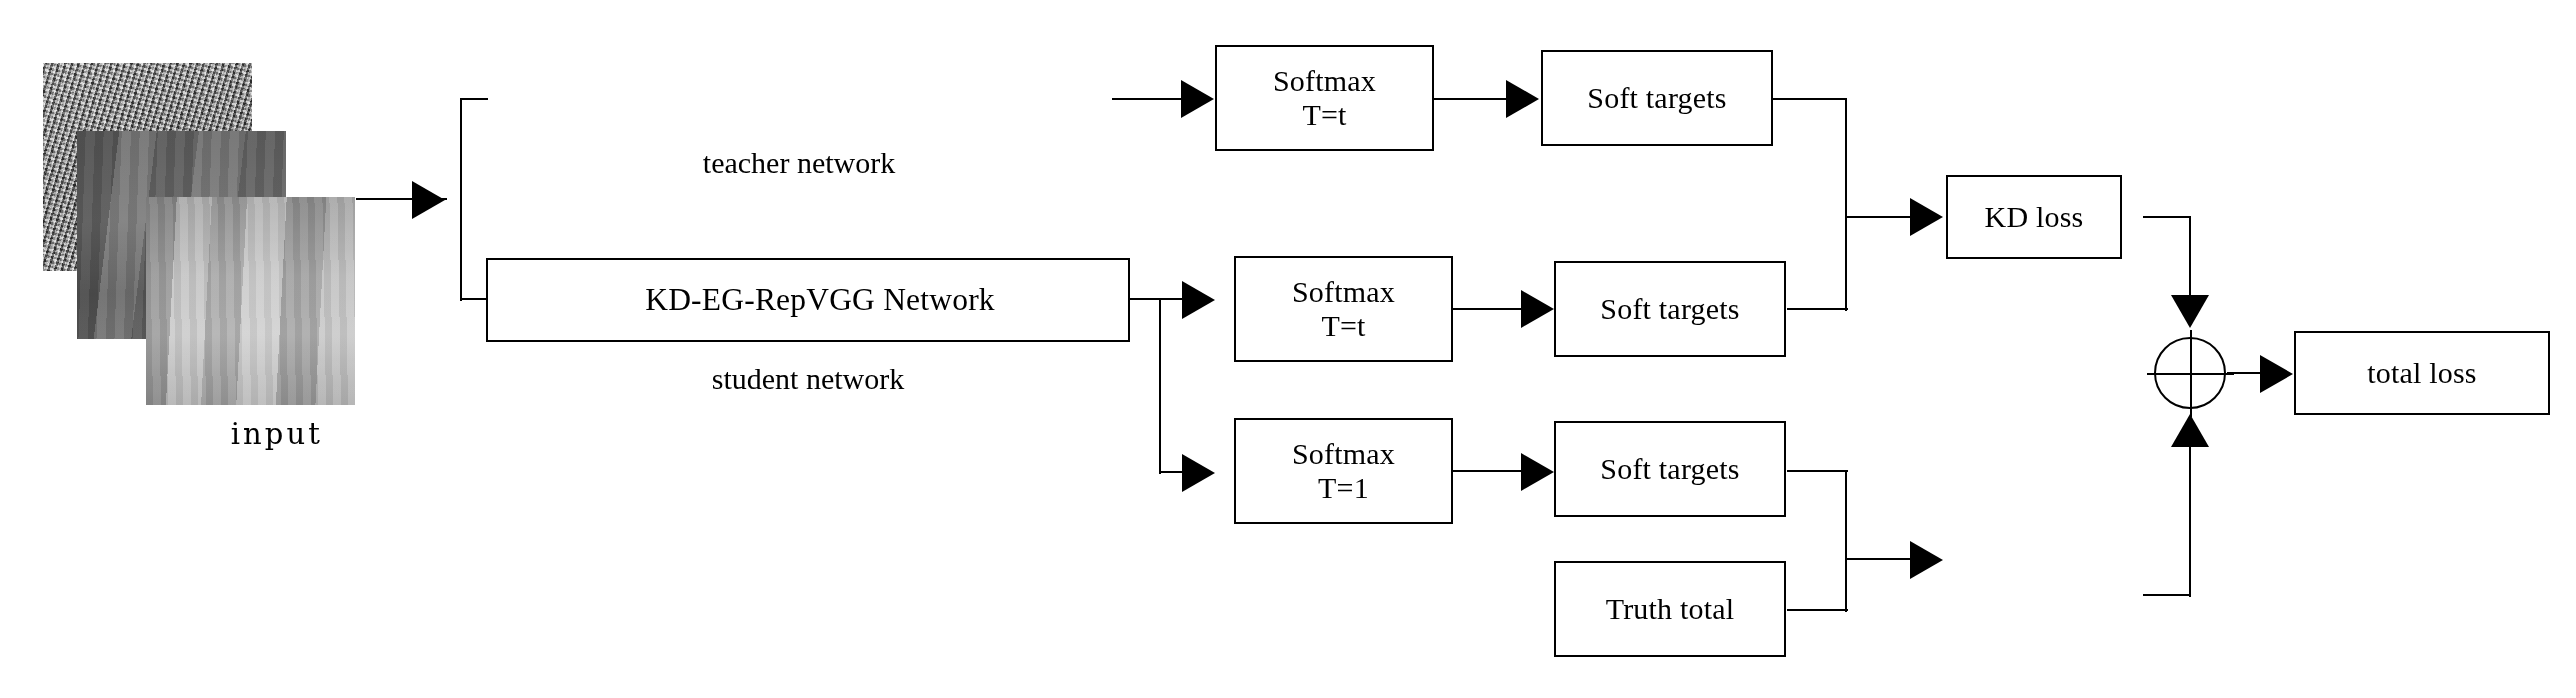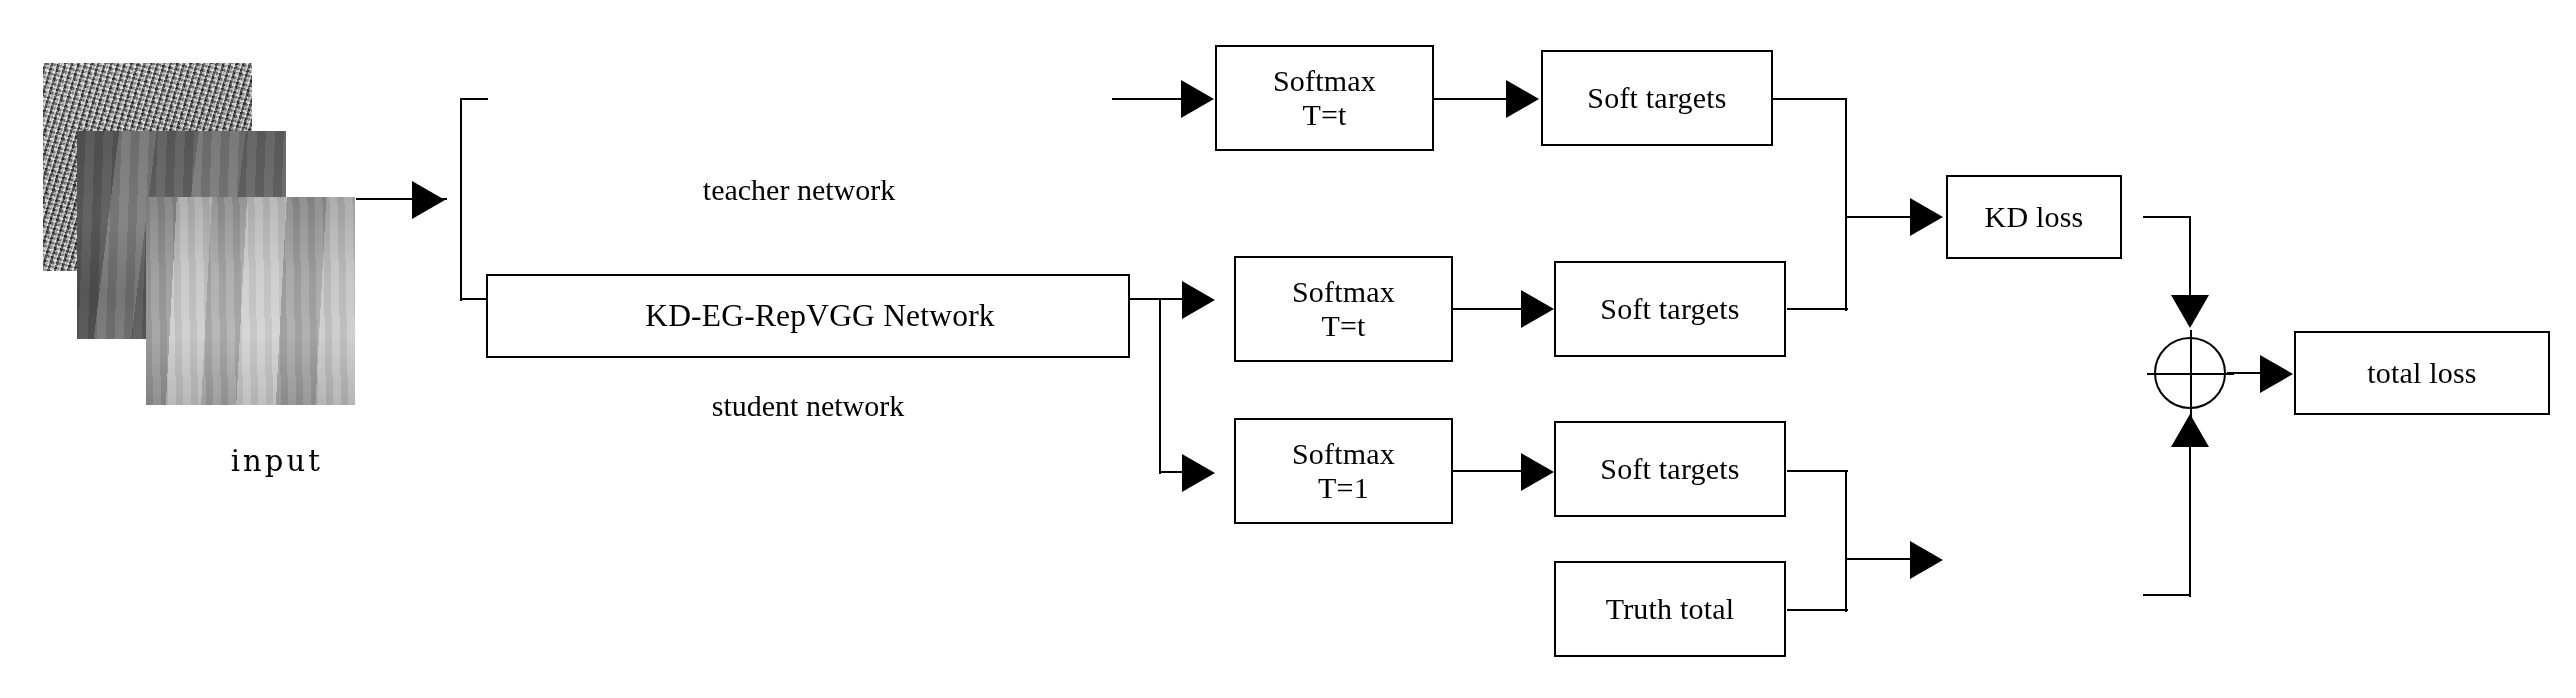--- a/index.html
+++ b/index.html
@@ -37,21 +37,20 @@
   .box.f40 { font-size: 31.5px; }
   .box.f38 { font-size: 30px; }
   
   .caption {
     position: absolute;
     color: #000000;
     font-family: "Liberation Serif", "DejaVu Serif", serif;
     font-size: 30px;
     white-space: nowrap;
     text-align: center;
-    margin-top: 27px;
   }
   .caption.mono {
     font-family: "DejaVu Serif", "Liberation Serif", serif;
     letter-spacing: 3.1px;
     font-size: 29px;
   }
   
   .tile {
     position: absolute;
     width: 209px;
@@ -143,21 +142,21 @@
   <div class="arrow-r" style="left:1181px; top:80px;"></div>
 
   <div class="box f38" style="left:1215px; top:45px; width:219px; height:106px;">Softmax
 T=t</div>
 
   <div class="hline" style="left:1434px; top:98px; width:73px;"></div>
   <div class="arrow-r" style="left:1506px; top:80px;"></div>
 
   <div class="box f38" style="left:1541px; top:50px; width:232px; height:96px;">Soft targets</div>
 
-  <div class="box f40" style="left:486px; top:274px; width:644px; height:84px;padding-left:24px;">KD-EG-RepVGG Network</div>
+  <div class="box f40" style="left:486px; top:258px; width:644px; height:84px;padding-left:24px;">KD-EG-RepVGG Network</div>
   <div class="caption" style="left:486px; top:362px; width:644px;">student network</div>
 
   <div class="hline" style="left:1130px; top:298px; width:72px;"></div>
   <div class="vline" style="left:1159px; top:298px; height:176px;"></div>
   <div class="hline" style="left:1159px; top:298px; width:43px;"></div>
   <div class="hline" style="left:1159px; top:471px; width:43px;"></div>
   <div class="arrow-r" style="left:1182px; top:281px;"></div>
   <div class="arrow-r" style="left:1182px; top:454px;"></div>
 
   <div class="box f38" style="left:1234px; top:256px; width:219px; height:106px;">Softmax

